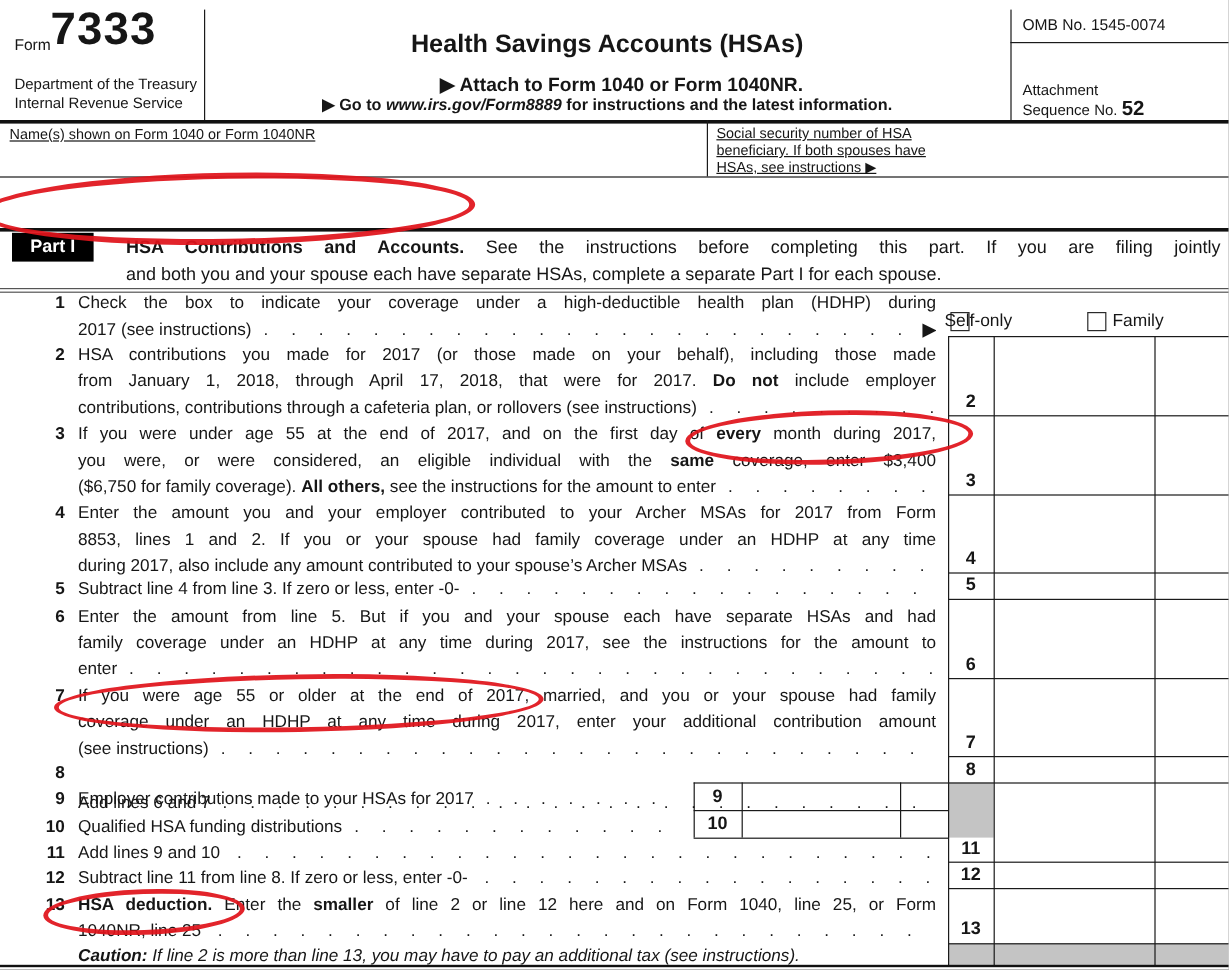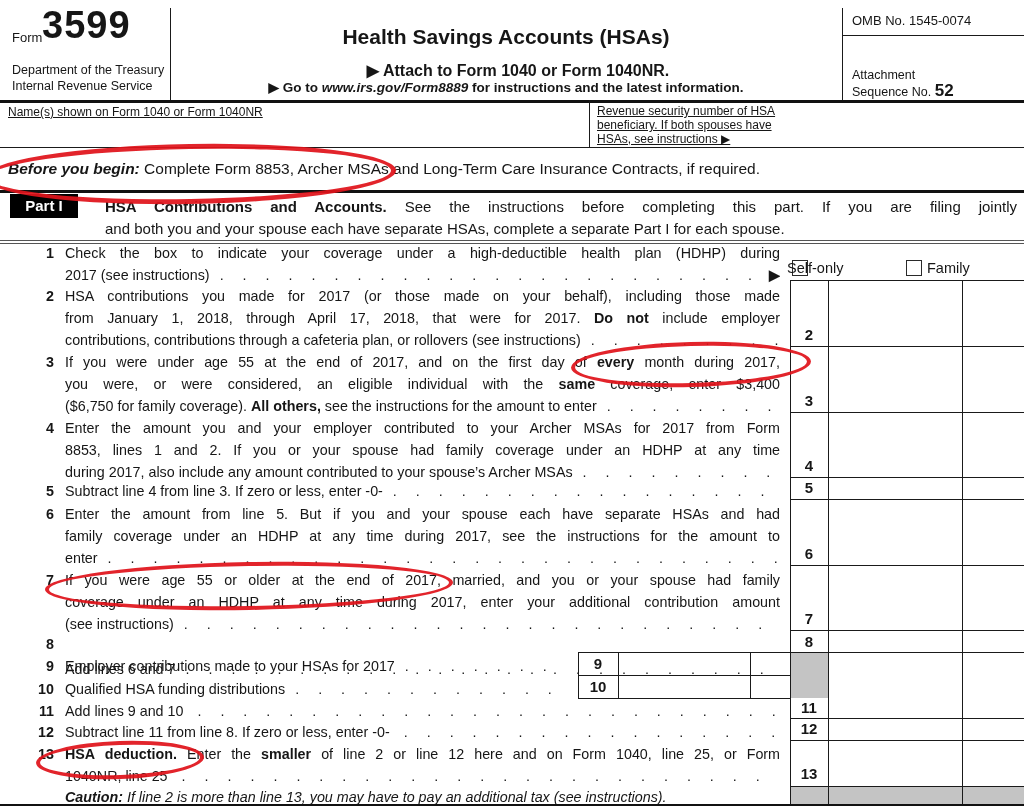--- a/index.html
+++ b/index.html
@@ -28,21 +28,21 @@
   .cbLabel{position:absolute;font-size:14.5px;line-height:16px;}
   .annotation{position:absolute;border-style:solid;border-color:#e0131b;border-radius:50%;
               pointer-events:none;z-index:50;opacity:.93;}
 </style>
 </head>
 <body>
 
 <div id="page">
 
   <div class="abs" style="left:12px;top:30px;font-size:13px;">Form</div>
-  <div class="abs" style="left:42px;top:4px;font-size:38px;font-weight:bold;letter-spacing:1px;">3599</div>
+  <div class="abs" style="left:42px;top:4px;font-size:38px;font-weight:bold;letter-spacing:1px;">7333</div>
   <div class="abs" style="left:12px;top:62px;font-size:12.5px;line-height:16px;">Department of the Treasury</div>
   <div class="abs" style="left:12px;top:78px;font-size:12.5px;line-height:16px;">Internal Revenue Service</div>
 
   <div class="abs" style="left:170px;top:25px;width:672px;text-align:center;font-size:21px;font-weight:bold;">Health Savings Accounts (HSAs)</div>
   <div class="abs" style="left:182px;top:61px;width:672px;text-align:center;font-size:16px;font-weight:bold;">▶ Attach to Form 1040 or Form 1040NR.</div>
   <div class="abs" style="left:170px;top:79px;width:672px;text-align:center;font-size:13.5px;font-weight:bold;"><span>▶ Go to </span><span style="font-style:italic;">www.irs.gov/Form8889</span><span> for instructions and the latest information.</span></div>
 
   <div class="abs" style="left:852px;top:13px;font-size:13px;">OMB No. 1545-0074</div>
   <div class="hl" style="left:842px;top:35px;width:182px;"></div>
   <div class="abs" style="left:852px;top:68px;font-size:12.5px;line-height:15px;">
@@ -51,31 +51,28 @@
     <span style="font-size:17px;font-weight:bold;">52</span>
   </div>
 
   <div class="vl" style="left:170px;top:8px;height:92px;"></div>
   <div class="vl" style="left:842px;top:8px;height:92px;"></div>
   <div class="abs" style="left:0;top:100px;width:1024px;height:3px;background:#111;"></div>
 
   <div class="abs small" style="left:8px;top:105px;">Name(s) shown on Form 1040 or Form 1040NR</div>
   <div class="cell" style="left:8px;top:120px;width:570px;height:26px;"></div>
   <div class="abs small" style="left:597px;top:104px;">
-    <span>Revenue security number of HSA</span><br>
+    <span>Social security number of HSA</span><br>
     <span>beneficiary. If both spouses have</span><br>
     <span>HSAs, see instructions ▶</span>
   </div>
   <div class="cell" style="left:800px;top:110px;width:220px;height:34px;"></div>
   <div class="vl" style="left:589px;top:100px;height:47px;"></div>
   <div class="hl" style="left:0;top:147px;width:1024px;"></div>
 
-  <div class="abs" style="left:8px;top:160px;font-size:15.5px;">
-    <span style="font-weight:bold;font-style:italic;">Before you begin:</span><span> Complete Form 8853, Archer MSAs and Long-Term Care Insurance Contracts, if required.</span>
-  </div>
 
   <div class="abs" style="left:0;top:190px;width:1024px;height:3px;background:#111;"></div>
   <div class="abs" style="left:10px;top:194px;width:68px;height:24px;background:#000;color:#fff;
        text-align:center;font-weight:bold;font-size:15px;line-height:24px;">Part I</div>
   <div class="abs jrow" style="left:105px;top:196px;width:912px;font-size:15px;line-height:22px;">
     <span class="b">HSA Contributions and Accounts.</span><span> See the instructions before completing this part. If you are filing jointly</span>
   </div>
   <div class="abs" style="left:105px;top:218px;width:912px;font-size:15px;line-height:22px;">and both you and your spouse each have separate HSAs, complete a separate Part I for each spouse.</div>
   <div class="hl" style="left:0;top:240px;width:1024px;background:#555;"></div>
   <div class="hl" style="left:0;top:243px;width:1024px;background:#555;"></div>

